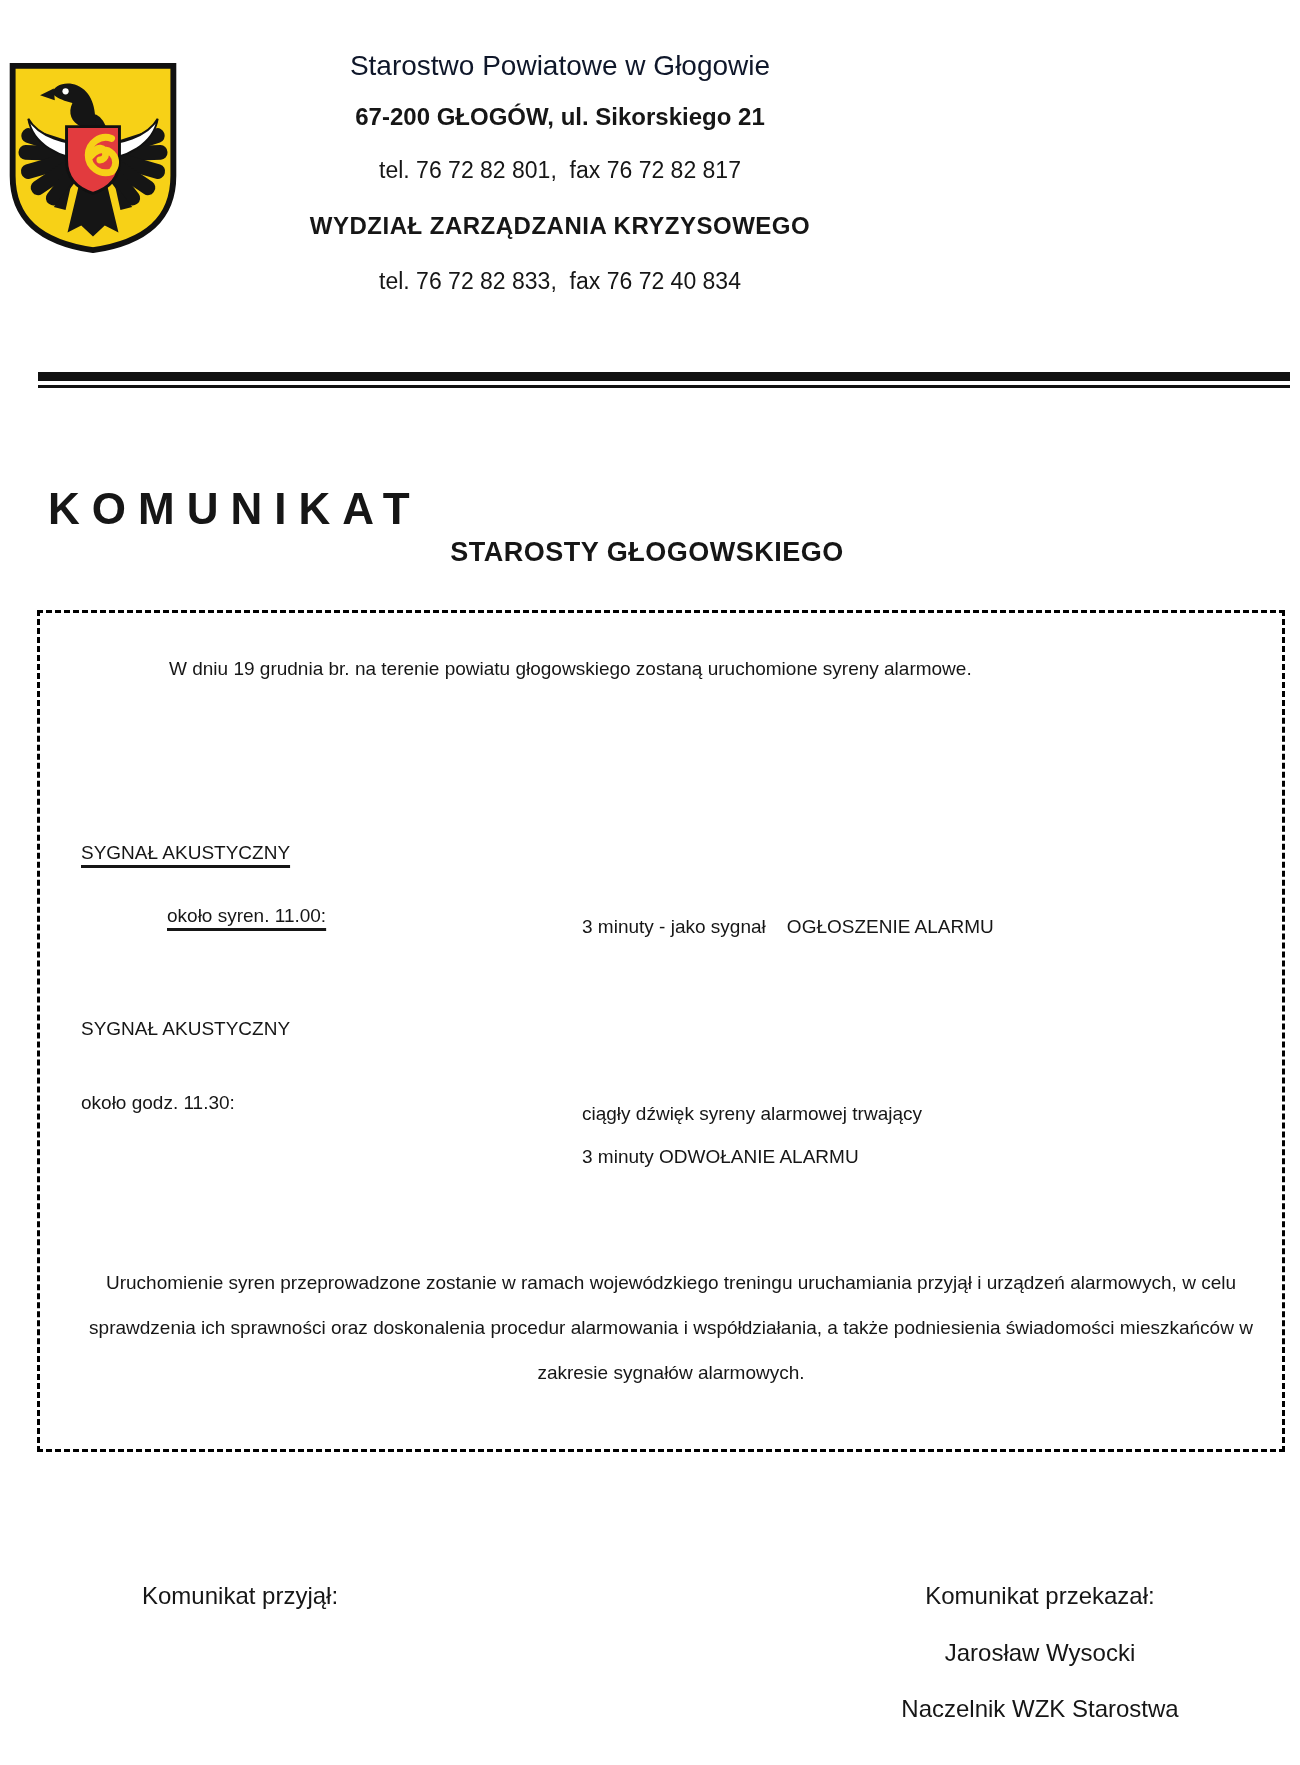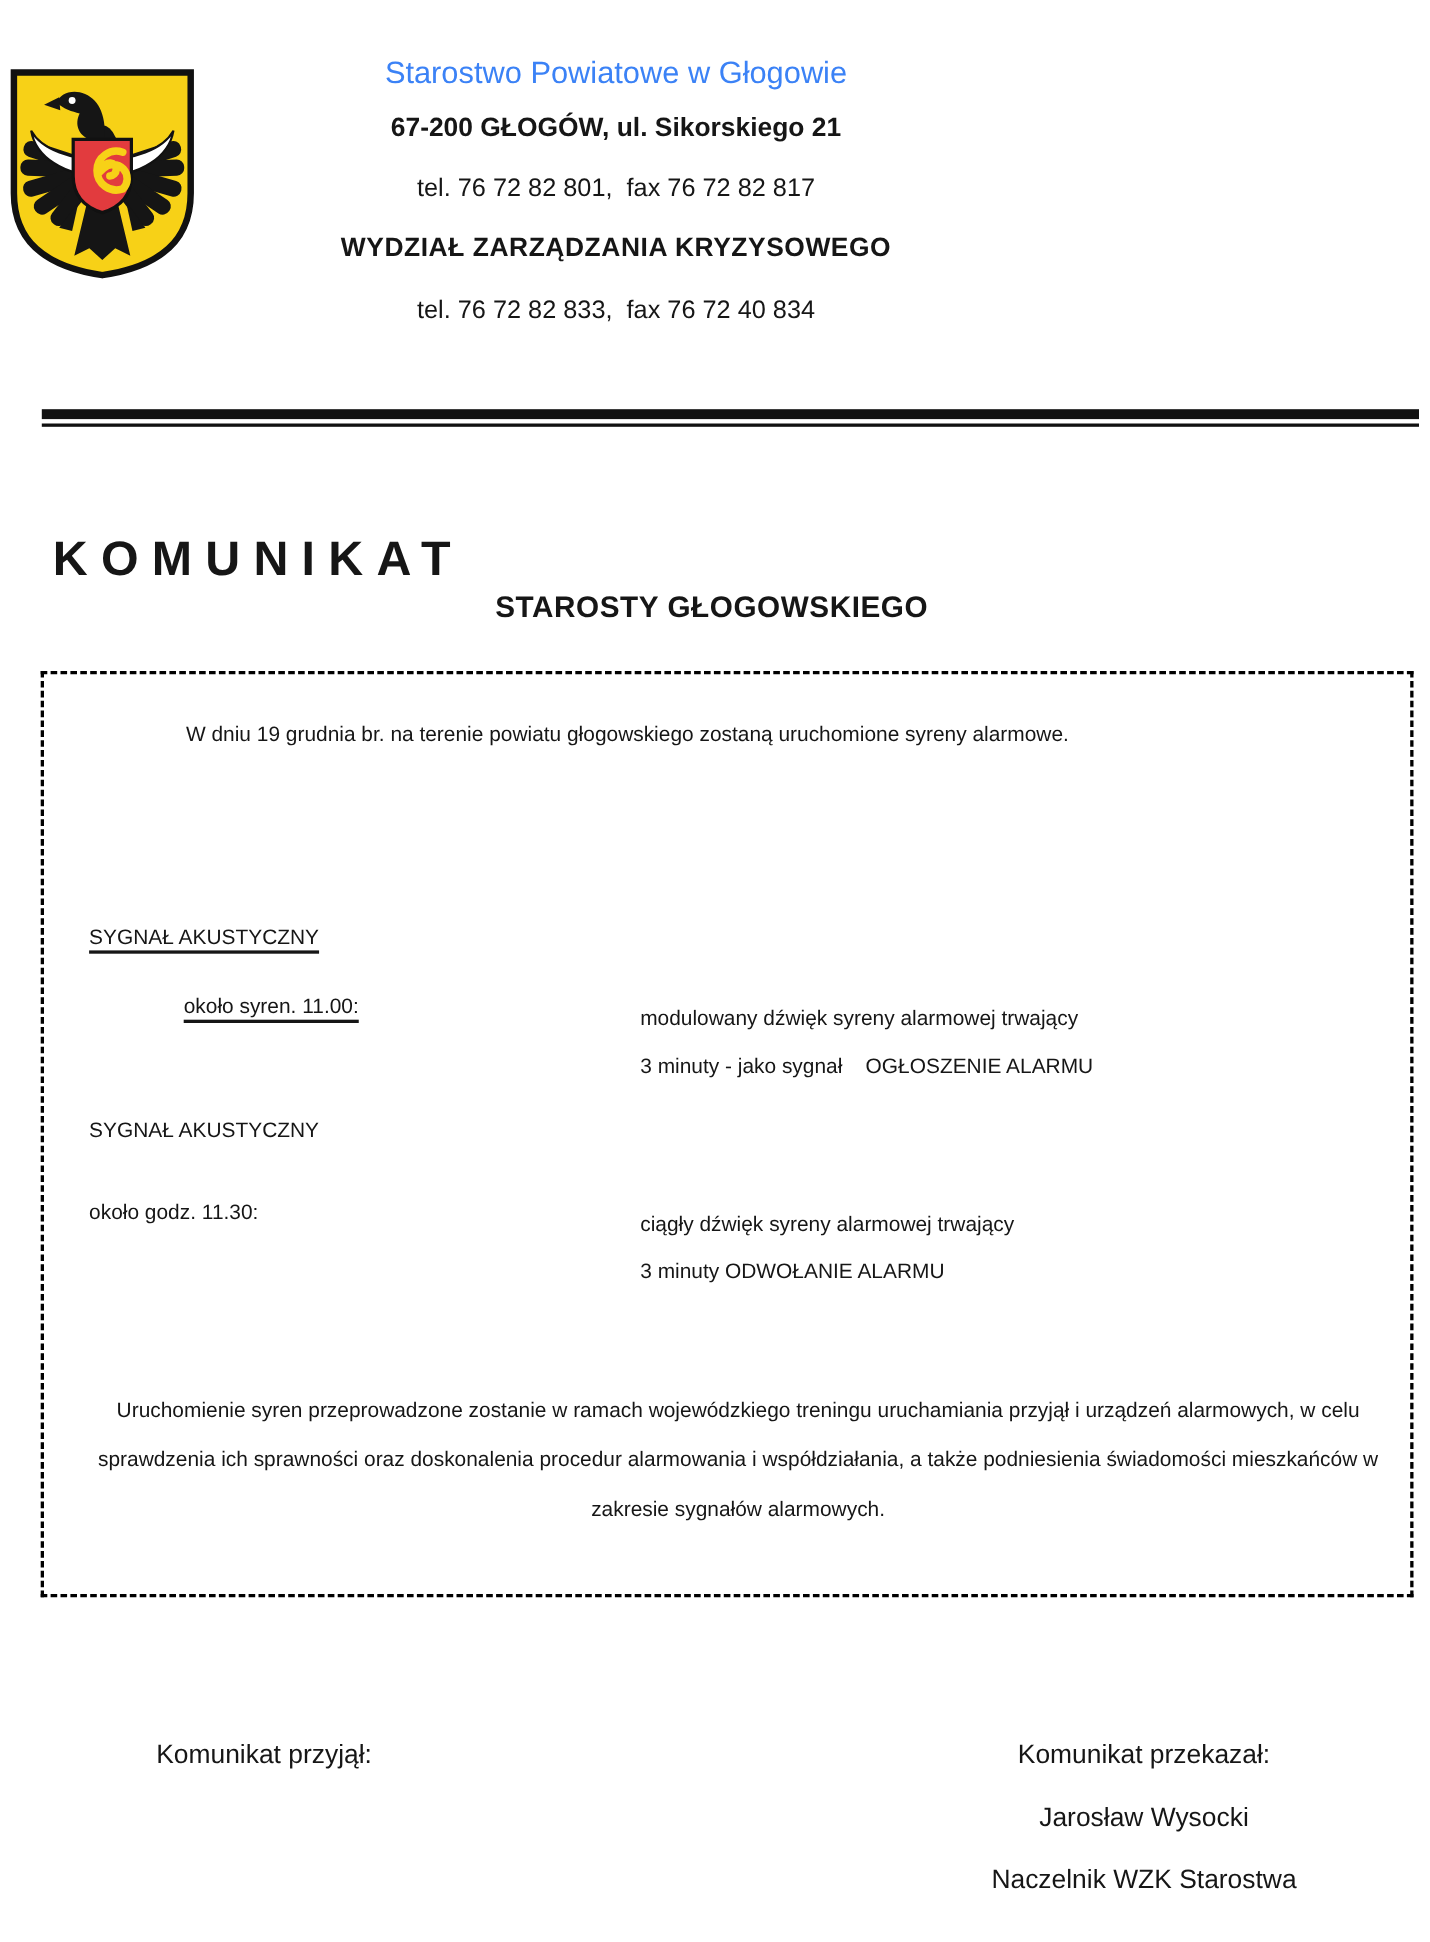--- a/index.html
+++ b/index.html
@@ -76,40 +76,39 @@
     <path d="M50 29 L36 36 L51 41 Z" fill="#151515"></path>
     <circle cx="62" cy="32" r="3.2" fill="#fff"></circle>
 
     <path d="M24 60 C44 96 136 96 156 60 C152 84 126 102 90 102 C54 102 28 84 24 60 Z" fill="#ffffff" stroke="#111" stroke-width="2"></path>
 
     <path d="M63 68 H117 V102 C117 121 106 131 90 136 C74 131 63 121 63 102 Z" fill="#E23B3E" stroke="#111" stroke-width="3"></path>
 
     <path d="M109 80 A18 18 0 1 0 109 114 A11 11 0 1 0 91 95 A6 6 0 1 1 97 102" fill="none" stroke="#F7D117" stroke-width="7" stroke-linecap="round"></path>
   </svg>
 
-  <div class="abs hdr-line org-title" style="top:50px;color:#3b82f6;" data-bind="header.org_name">Starostwo Powiatowe w Głogowie</div>
+  <div class="abs hdr-line org-title" style="top:50px;color:#0f172a;" data-bind="header.org_name">Starostwo Powiatowe w Głogowie</div>
   <div class="abs hdr-line hdr-bold" style="top:103px;" data-bind="header.address">67-200 GŁOGÓW, ul. Sikorskiego 21</div>
   <div class="abs hdr-line hdr-reg" style="top:157px;" data-bind="header.phone_fax_main">tel. 76 72 82 801,  fax 76 72 82 817</div>
   <div class="abs hdr-line dept" style="top:212px;" data-bind="header.department">WYDZIAŁ ZARZĄDZANIA KRYZYSOWEGO</div>
   <div class="abs hdr-line hdr-reg" style="top:268px;" data-bind="header.phone_fax_dept">tel. 76 72 82 833,  fax 76 72 40 834</div>
 
   <div class="abs rule-thick" style="top:372px;"></div>
   <div class="abs rule-thin" style="top:385px;"></div>
 
   <div class="abs main-title" style="top:484px;" data-bind="title.main">KOMUNIKAT</div>
   <div class="abs sub-title" style="top:537px;" data-bind="title.subtitle">STAROSTY GŁOGOWSKIEGO</div>
 
   <div class="abs notice-box">
 
     <div class="abs intro" data-bind="notice.intro">W dniu 19 grudnia br. na terenie powiatu głogowskiego zostaną uruchomione syreny alarmowe.</div>
 
     <div class="abs sig-heading u" style="left:21px;top:229px;" data-bind="notice.signals.0.heading">SYGNAŁ AKUSTYCZNY</div>
     <div class="abs u" style="left:107px;top:292px;" data-bind="notice.signals.0.time">około syren. 11.00:</div>
     <div class="abs desc" style="left:522px;top:292px;right:10px;">
-      <div data-bind="notice.signals.0.description_line1">modulowany dźwięk syreny alarmowej trwający</div>
       <div data-bind="notice.signals.0.description_line2">3 minuty - jako sygnał    OGŁOSZENIE ALARMU</div>
     </div>
 
     <div class="abs sig-heading" style="left:21px;top:405px;" data-bind="notice.signals.1.heading">SYGNAŁ AKUSTYCZNY</div>
     <div class="abs" style="left:21px;top:479px;" data-bind="notice.signals.1.time">około godz. 11.30:</div>
     <div class="abs desc" style="left:522px;top:479px;right:10px;">
       <div data-bind="notice.signals.1.description_line1">ciągły dźwięk syreny alarmowej trwający</div>
       <div data-bind="notice.signals.1.description_line2">3 minuty ODWOŁANIE ALARMU</div>
     </div>
 

